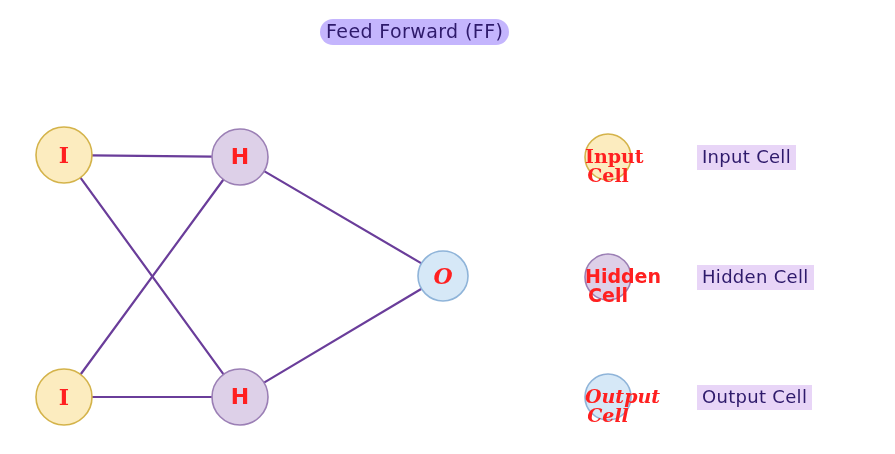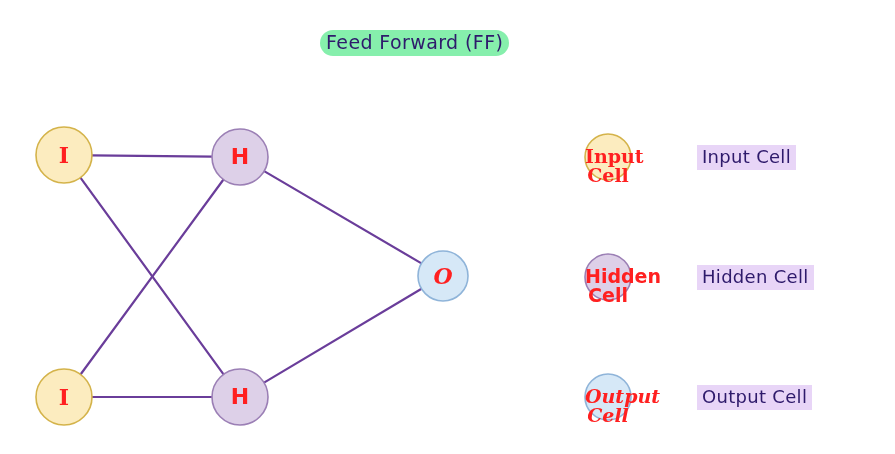--- a/index.html
+++ b/index.html
@@ -64,21 +64,21 @@
     letter-spacing: 0.3px;
     color: #2e1a6b;
     background: #e8d5f7;
     padding: 3px 5px 4px 5px;
     line-height: 1.0;
   }
 </style>
 </head>
 <body style="background: rgb(255, 255, 255);">
 
-<div class="title" id="title-el" style="left: 320px; top: 30px; background: #86efac; color: rgb(46, 26, 107); border-radius: 13px;">Feed Forward (FF)</div>
+<div class="title" id="title-el" style="left: 320px; top: 19px; background: #c4b5fd; color: rgb(46, 26, 107); border-radius: 13px;">Feed Forward (FF)</div>
 
 <svg id="canvas" viewBox="0 0 895 454">
   <g id="edge-layer">
       <line x1="90.99825688369359" y1="155.30679837367833" x2="213.00174311630641" y2="156.69320162632167" stroke="#6a3d9a" stroke-width="2.2" stroke-linecap="round"></line>
       <line x1="79.88063583722625" y1="176.83587427618608" x2="224.11936416277376" y2="375.1641257238139" stroke="#6a3d9a" stroke-width="2.2" stroke-linecap="round"></line>
       <line x1="79.96681891794297" y1="375.22706511189597" x2="224.03318108205704" y2="178.77293488810406" stroke="#6a3d9a" stroke-width="2.2" stroke-linecap="round"></line>
       <line x1="91" y1="397" x2="213" y2="397" stroke="#6a3d9a" stroke-width="2.2" stroke-linecap="round"></line>
       <line x1="263.2928451926368" y1="170.65442649223533" x2="422.2952487176562" y2="263.8627320069019" stroke="#6a3d9a" stroke-width="2.2" stroke-linecap="round"></line>
       <line x1="263.1925346090839" y1="383.1758783857185" x2="422.3844136808143" y2="288.2881081015836" stroke="#6a3d9a" stroke-width="2.2" stroke-linecap="round"></line>
     </g>

